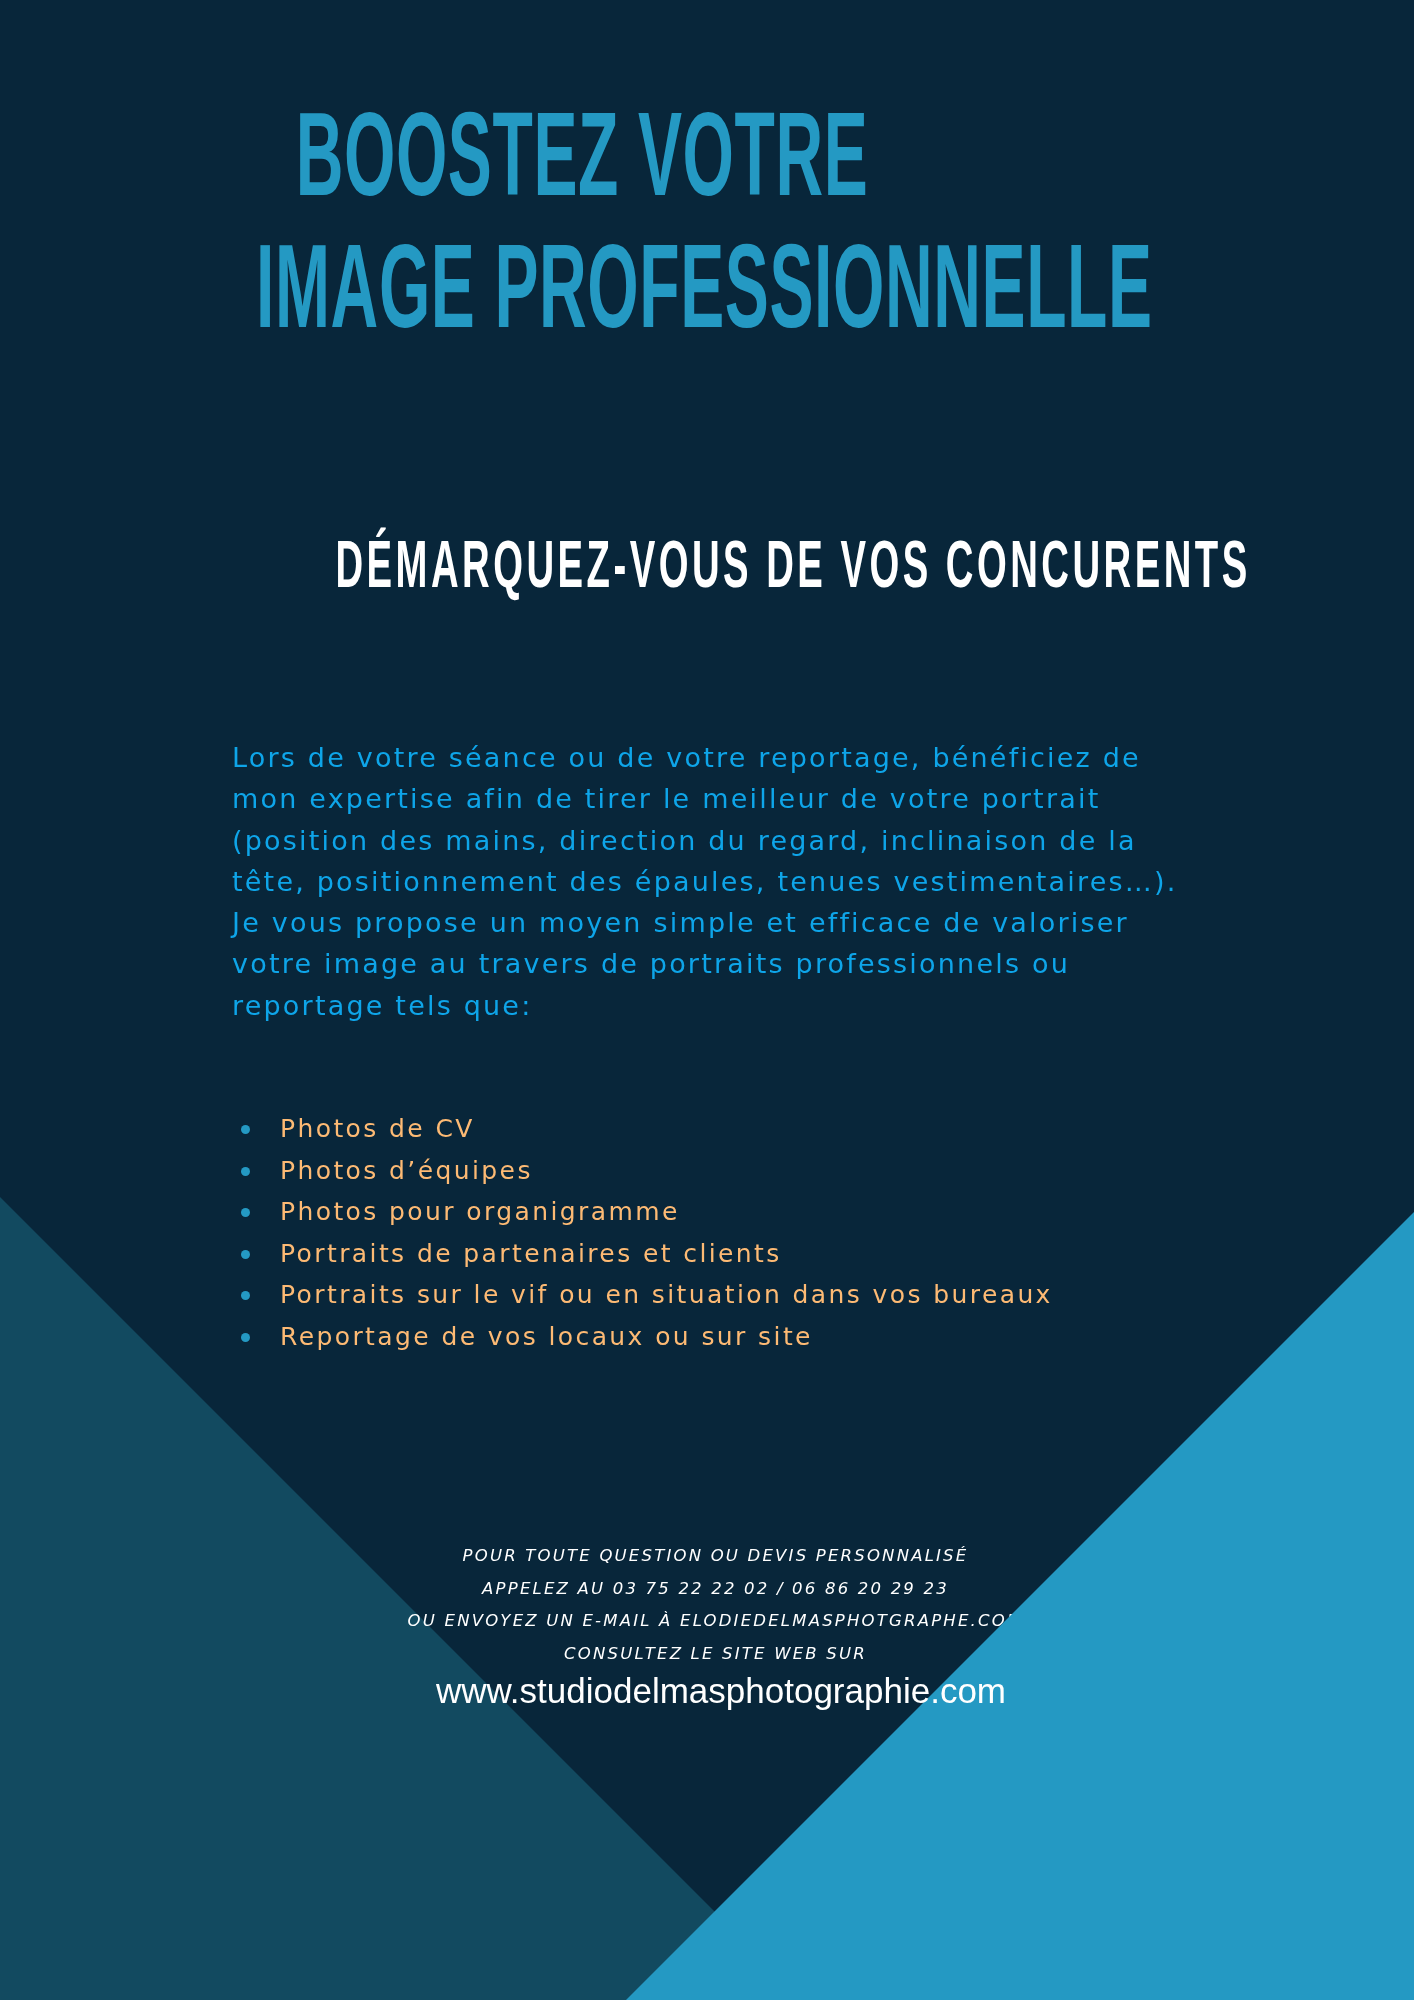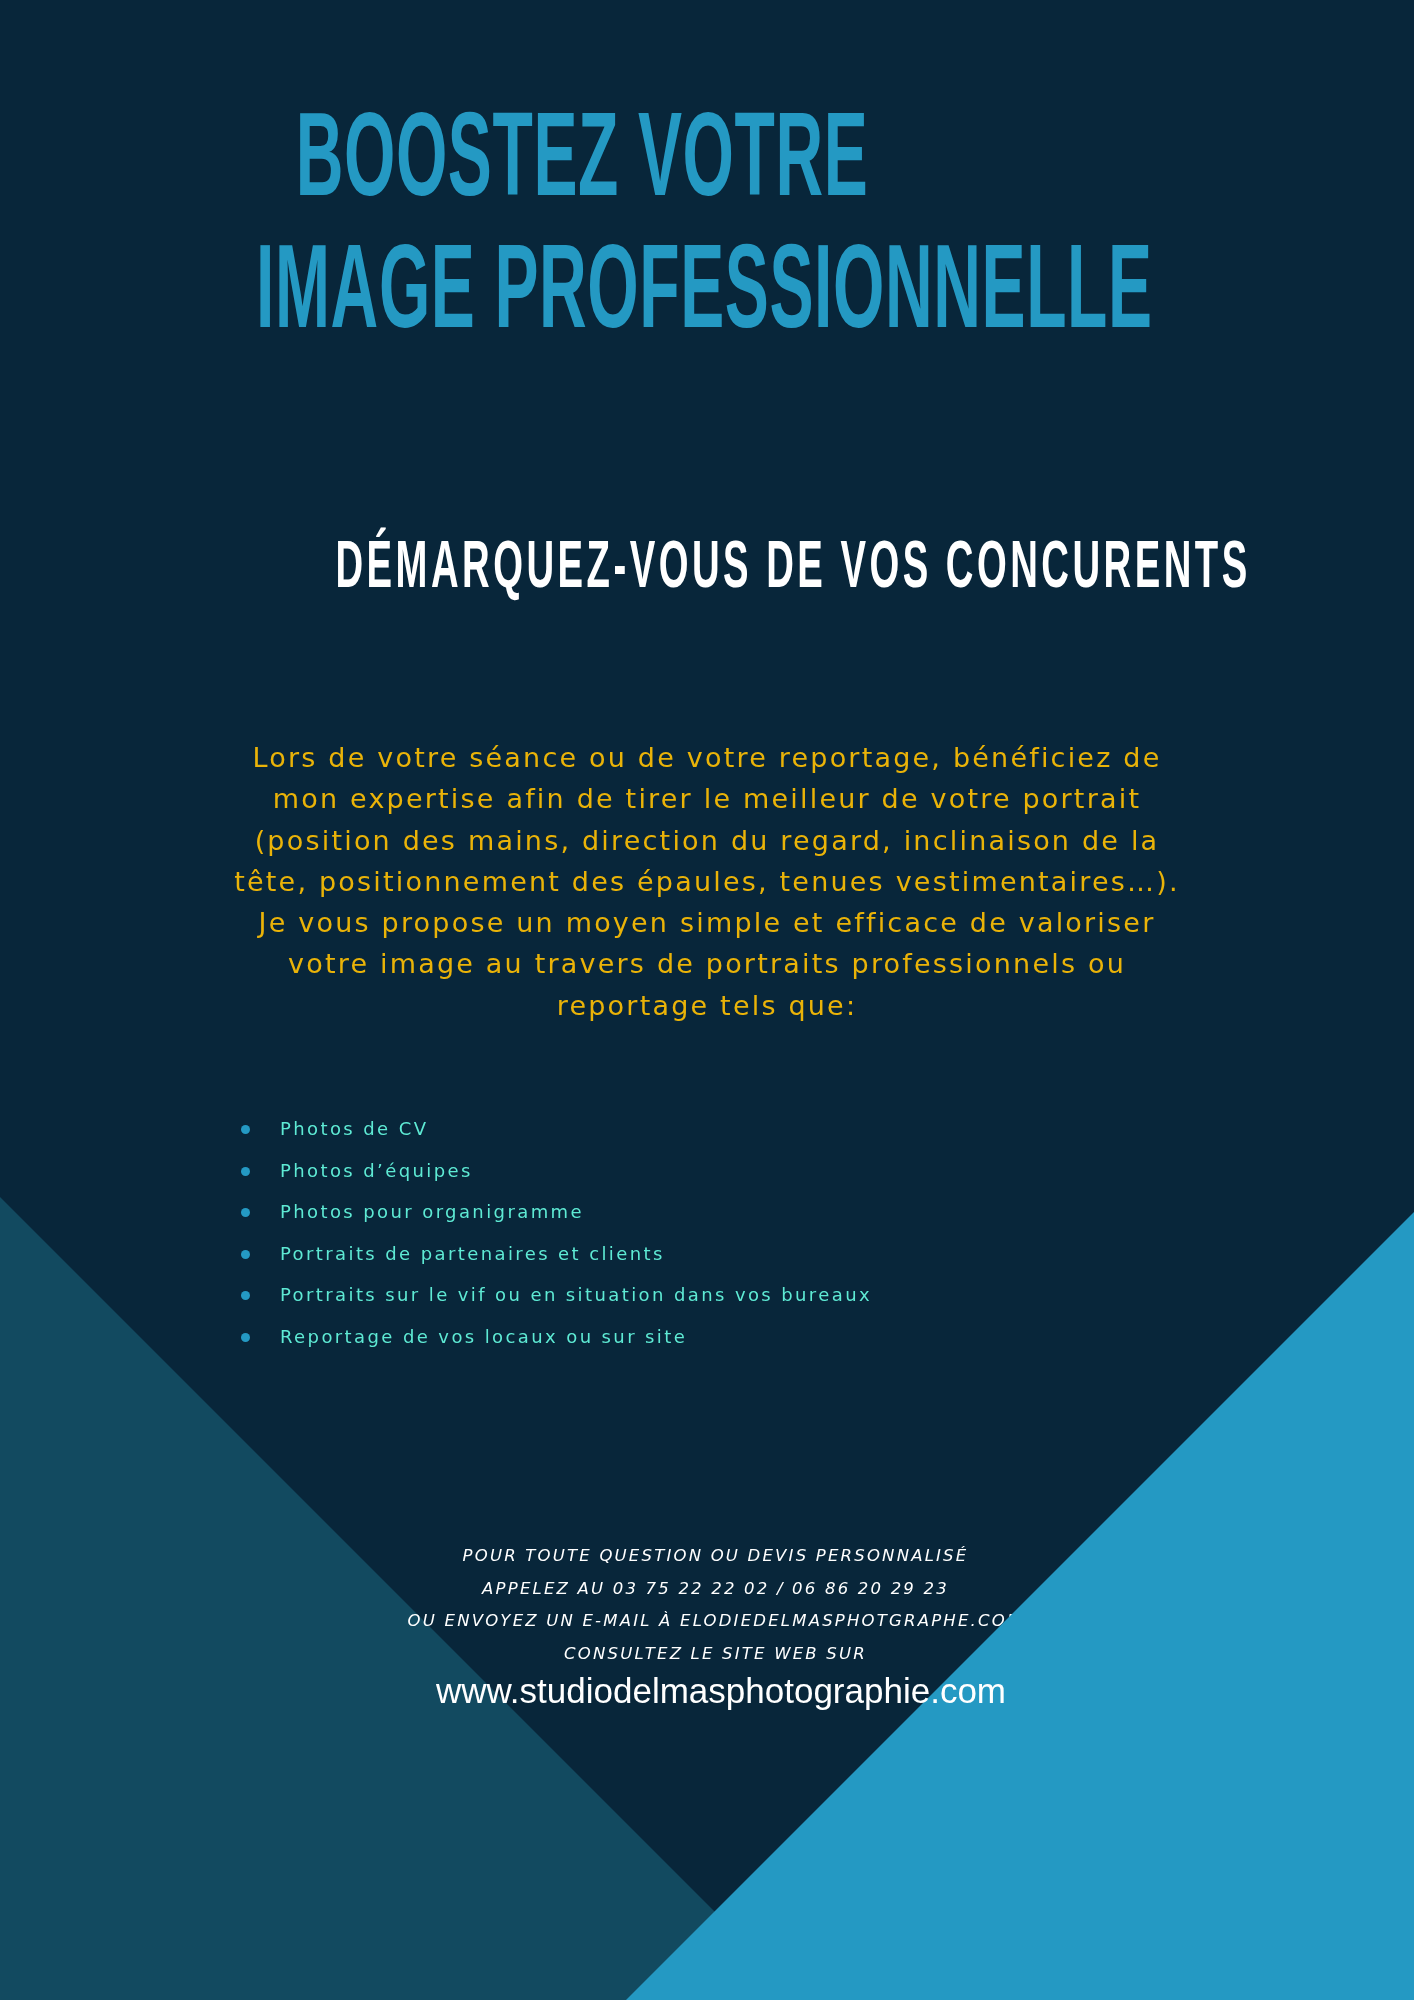--- a/index.html
+++ b/index.html
@@ -55,39 +55,39 @@
       display: inline-block;
       transform: scaleX(0.58);
       transform-origin: center;
       white-space: nowrap;
       letter-spacing: 6px;
     }
     .intro {
       position: absolute;
       left: 232px; width: 950px;
       top: 737px;
-      text-align: center;
-      color: #eab308;
+      text-align: left;
+      color: #0ea5e9;
       font-family: "DejaVu Sans", sans-serif;
       font-size: 27px;
       line-height: 41.3px;
       letter-spacing: 2.2px;
       z-index: 2;
     }
     .intro p { margin: 0; }
     .services {
       position: absolute;
       left: 240px;
       top: 1108px;
       margin: 0;
       padding: 0;
       list-style: none;
-      color: #5eead4;
+      color: #fdba74;
       font-family: "DejaVu Sans", sans-serif;
-      font-size: 18px;
+      font-size: 25px;
       line-height: 41.5px;
       letter-spacing: 2.4px;
       z-index: 2;
     }
     .services li {
       position: relative;
       padding-left: 40px;
       white-space: nowrap;
     }
     .services li .bullet {

